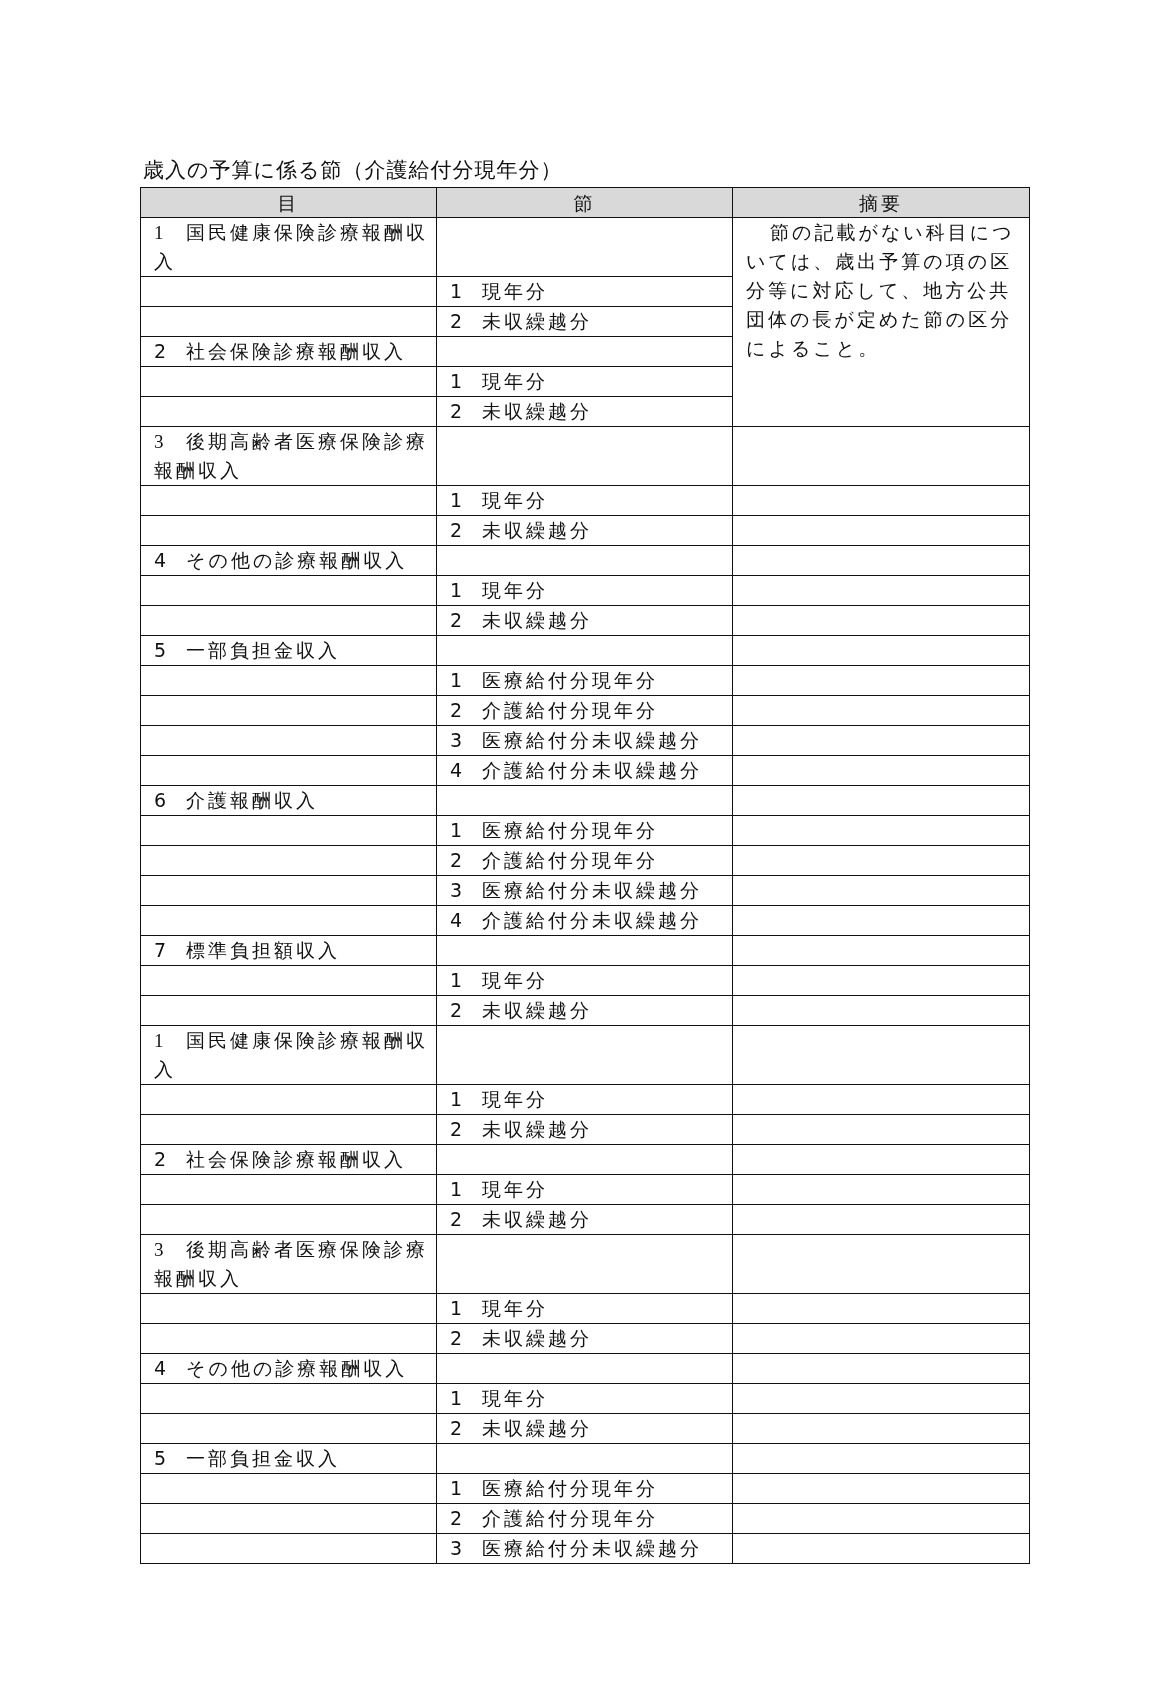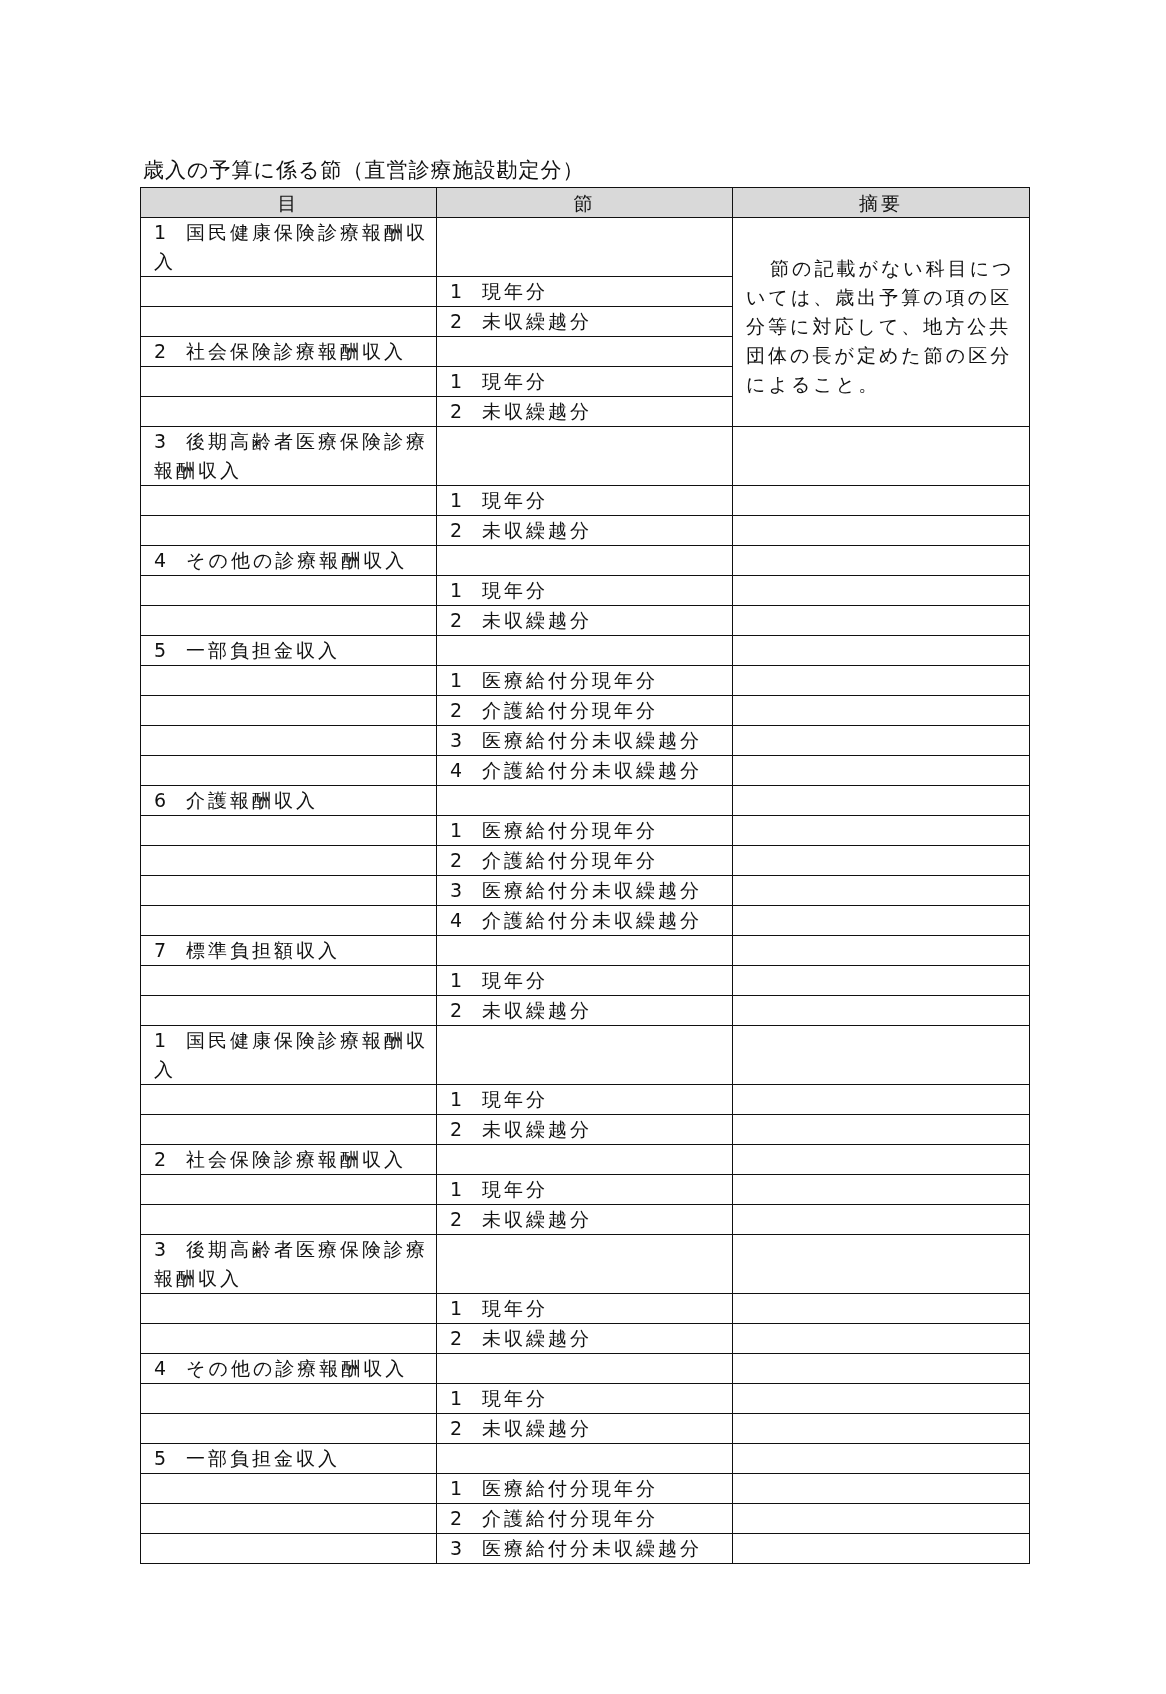--- a/index.html
+++ b/index.html
@@ -49,42 +49,41 @@
   }
   table.budget th {
     background: #d9d9d9;
     height: 30px;
     padding: 0;
     text-align: center;
     vertical-align: middle;
     line-height: 28px;
   }
   table.budget tr.single td { height: 29.5px; }
-  table.budget tr.double td { height: 58.5px; }
+  table.budget tr.double td { height: 58.5px; font-family: Liberation Serif, serif; }
   .num {
     display: inline-block;
     width: 32px;
     letter-spacing: 0;
   }
   td.note {
     padding: 0 8px 0 13px;
     line-height: 29px;
     font-size: 20px;
     letter-spacing: 3px;
   }
   .note-text {
     display: block;
     text-indent: 24px;
-    margin-top: 36px;
   }
 </style>
 </head>
 <body>
 
-<div class="doc-title">歳入の予算に係る節（直営診療施設勘定分）</div>
+<div class="doc-title">歳入の予算に係る節（介護給付分現年分）</div>
 
 <table class="budget">
   <colgroup>
     <col class="c1">
       <col class="c2">
       <col class="c3">
   </colgroup>
   <thead>
     <tr>
       <th>目</th>

